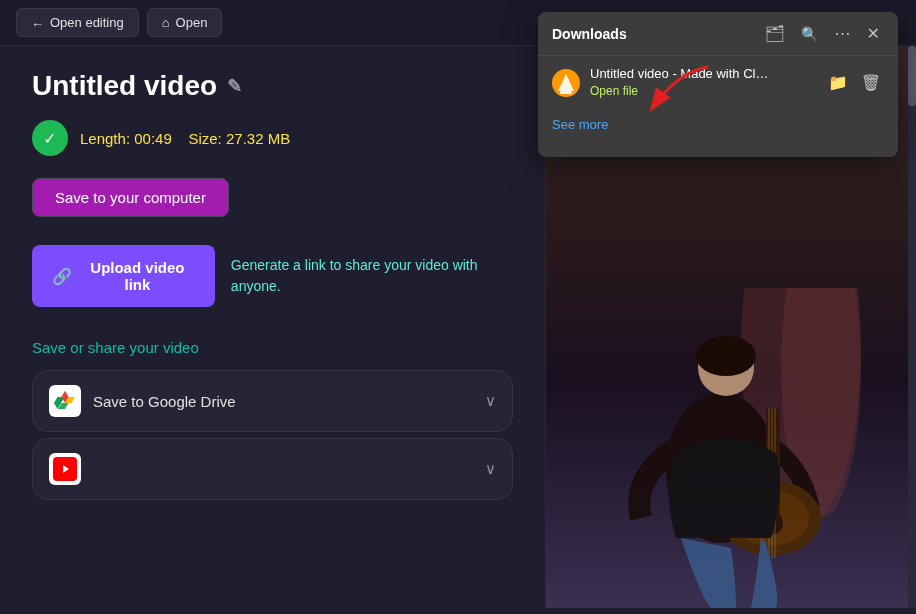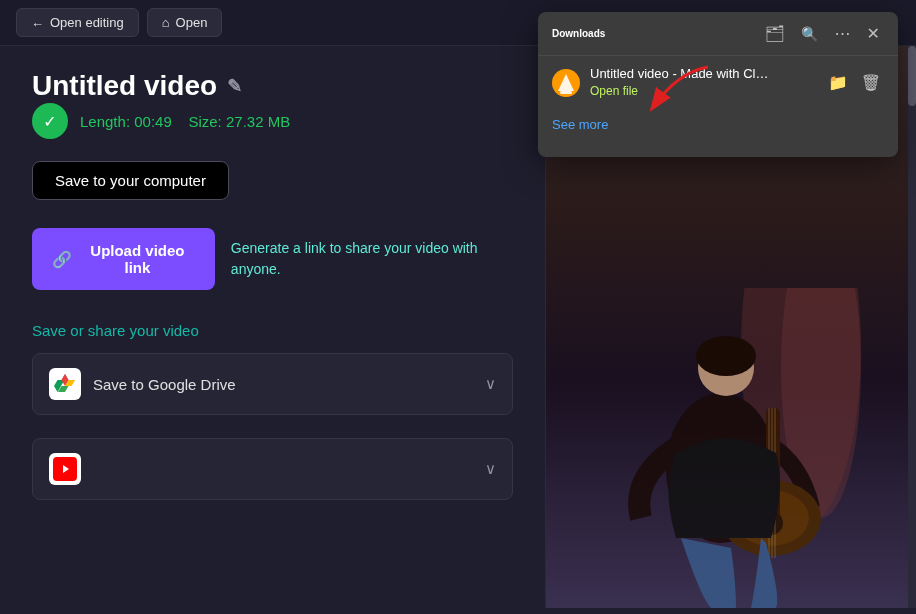--- a/index.html
+++ b/index.html
@@ -47,21 +47,21 @@
       padding: 24px 32px;
       overflow-y: auto;
     }
     .page-title {
       color: #ffffff;
       font-size: 28px;
       font-weight: 600;
       display: flex;
       align-items: center;
       gap: 10px;
-      margin-bottom: 1px;
+      margin-bottom: 18px;
     }
     .edit-icon {
       color: #9090a0;
       font-size: 18px;
       cursor: pointer;
     }
     .video-info {
       display: flex;
       align-items: center;
       gap: 12px;
@@ -73,26 +73,26 @@
       border-radius: 50%;
       background: #1db954;
       display: flex;
       align-items: center;
       justify-content: center;
       color: white;
       font-size: 16px;
       flex-shrink: 0;
     }
     .video-meta {
-      color: #22c55e;
+      color: #fde047;
       font-size: 15px;
       font-weight: 500;
     }
     .save-btn {
-      background: #000000;
+      background: #a21caf;
       border: 1px solid #4a4a5a;
       border-radius: 8px;
       color: #ffffff;
       padding: 10px 22px;
       font-size: 15px;
       font-weight: 500;
       cursor: pointer;
       margin-bottom: 28px;
       display: inline-block;
     }
@@ -126,26 +126,26 @@
     .share-section-title {
       color: #14b8a6;
       font-size: 15px;
       font-weight: 500;
       margin-bottom: 14px;
     }
 
     .share-option {
       background: #252535;
       border: 1px solid #35354a;
-      border-radius: 8px;
+      border-radius: 16px;
       padding: 14px 16px;
       display: flex;
       align-items: center;
       gap: 12px;
-      margin-bottom: 23px;
+      margin-bottom: 6px;
       cursor: pointer;
       color: #e0e0e0;
       font-size: 15px;
     }
     .share-option-icon {
       width: 32px;
       height: 32px;
       border-radius: 6px;
       display: flex;
       align-items: center;
@@ -201,21 +201,21 @@
       overflow: hidden;
     }
     .downloads-header {
       display: flex;
       align-items: center;
       padding: 10px 14px;
       border-bottom: 1px solid #4a4a4a;
     }
     .downloads-title {
       color: #ffffff;
-      font-size: 10px;
+      font-size: 14px;
       font-weight: 600;
       flex: 1;
     }
     .downloads-header-actions {
       display: flex;
       align-items: center;
       gap: 8px;
     }
     .header-icon-btn {
       color: #c0c0c0;

